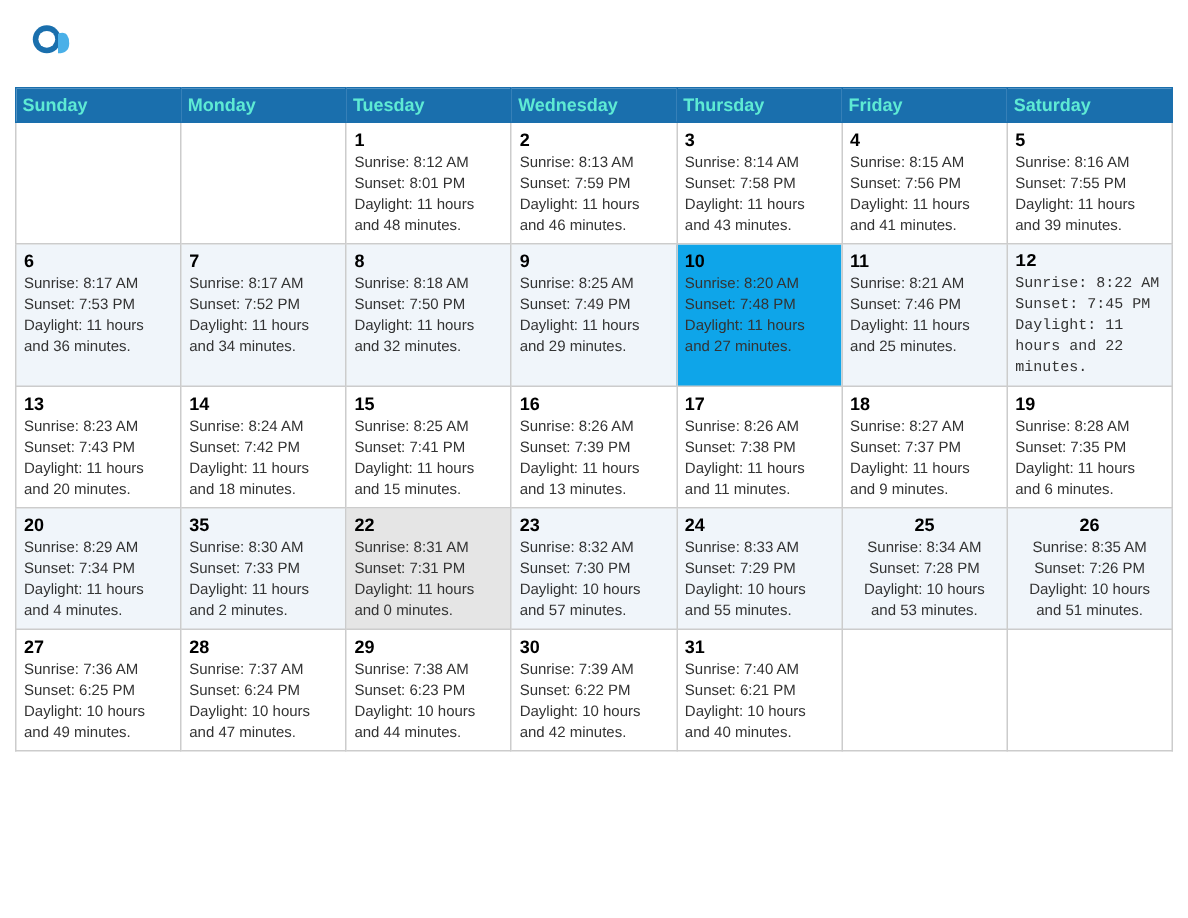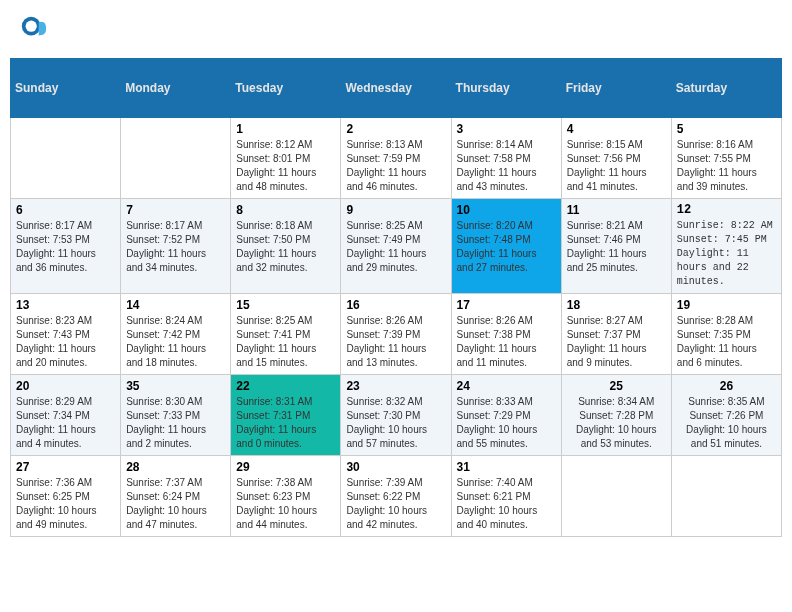--- a/index.html
+++ b/index.html
@@ -53,22 +53,22 @@
       font-size: 14px;
       color: #555;
     }
     .calendar {
       width: 100%;
       border-collapse: collapse;
       font-size: 11px;
     }
     .calendar th {
       background: #1a6fad;
-      color: #e5e5e5;
-      padding: 22px 4px;
+      color: #5eead4;
+      padding: 4px 4px;
       text-align: left;
       font-size: 12px;
       border: 1px solid #1a6fad;
     }
     .calendar td {
       border: 1px solid #ccc;
       vertical-align: top;
       padding: 4px 5px;
       width: 110px;
       min-height: 80px;
@@ -254,21 +254,21 @@
           <div class="day-info">Sunrise: 8:29 AM
 Sunset: 7:34 PM
 Daylight: 11 hours and 4 minutes.</div>
         </td>
         <td style="background: rgb(240, 245, 250);">
           <span class="day-number">35</span>
           <div class="day-info">Sunrise: 8:30 AM
 Sunset: 7:33 PM
 Daylight: 11 hours and 2 minutes.</div>
         </td>
-        <td style="background: #14b8a6;">
+        <td style="background: #e5e5e5;">
           <span class="day-number">22</span>
           <div class="day-info">Sunrise: 8:31 AM
 Sunset: 7:31 PM
 Daylight: 11 hours and 0 minutes.</div>
         </td>
         <td style="background: rgb(240, 245, 250);">
           <span class="day-number">23</span>
           <div class="day-info">Sunrise: 8:32 AM
 Sunset: 7:30 PM
 Daylight: 10 hours and 57 minutes.</div>

